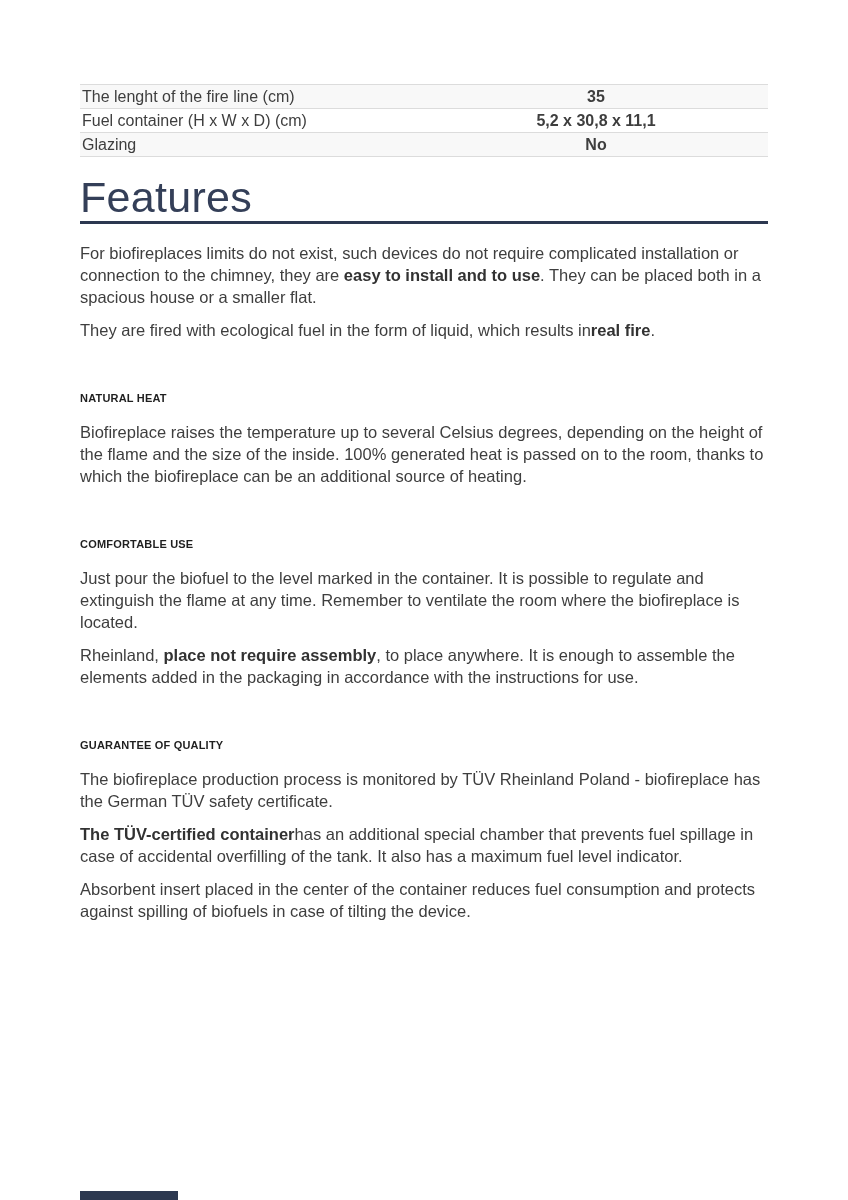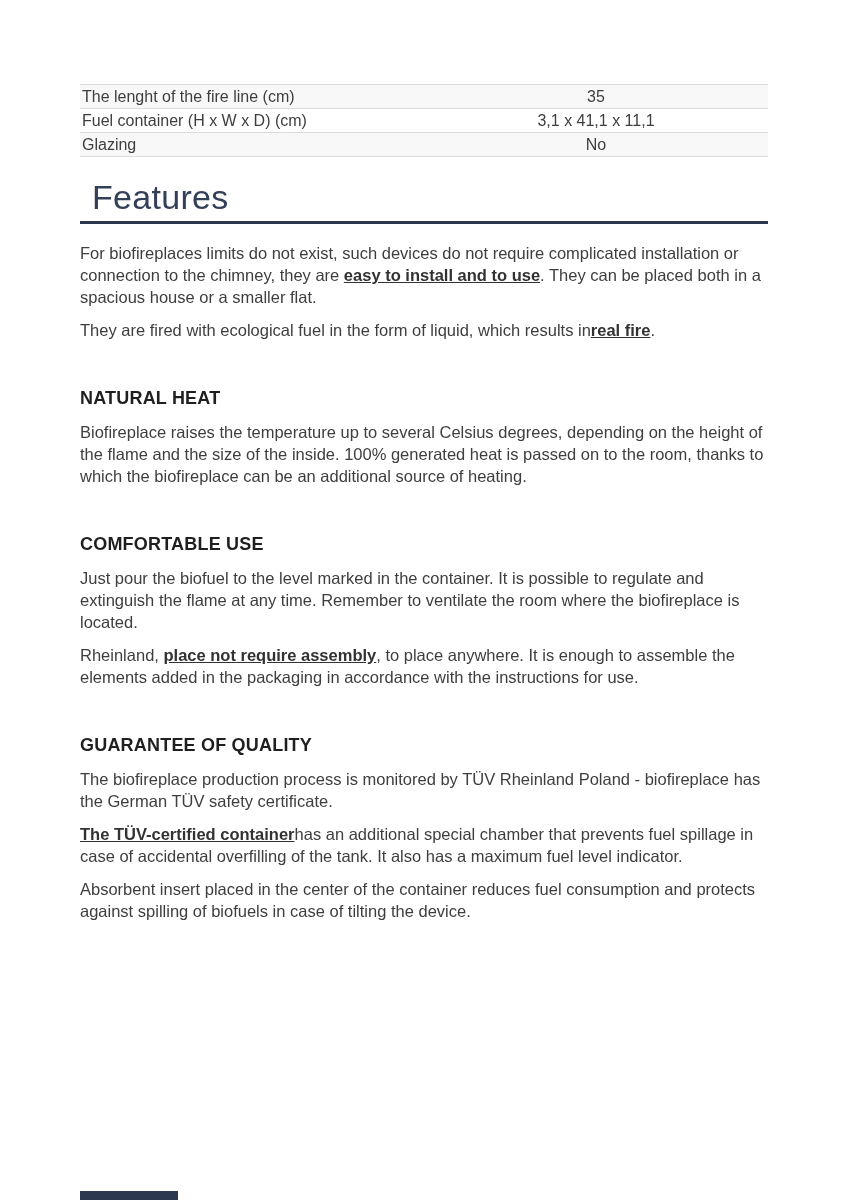--- a/index.html
+++ b/index.html
@@ -37,46 +37,46 @@
   }
   table.spec-table td {
     border-top: 1px solid var(--table-border);
     border-bottom: 1px solid var(--table-border);
     font-size: 16px;
     line-height: 19px;
     color: var(--body-text);
     padding: 2px 8px 2px 2px;
   }
   table.spec-table tr:nth-child(odd) { background: var(--table-stripe); }
-  table.spec-table td.value { text-align: center; padding: 2px; }
+  table.spec-table td.value { text-align: center; padding: 2px; font-weight: bold; }
   
   h1.features-title {
-    margin: 20px 0 0 12px;
-    font-size: 34px;
+    margin: 20px 0 0 0;
+    font-size: 43px;
     line-height: 41px;
     font-weight: 400;
     letter-spacing: 0.3px;
     color: var(--heading-text);
   }
   .heading-rule {
     margin-top: 3px;
     height: 3px;
     background: var(--accent);
   }
   .intro { margin-top: 18px; }
   p.para {
     margin: 0 0 11px 0;
     font-size: 16.5px;
     line-height: 22px;
     color: var(--body-text);
   }
-  p.para .b { font-weight: 700; color: #323232; text-decoration: underline; }
+  p.para .b { font-weight: 700; color: #323232; }
   h3.section-heading {
     margin: 46px 0 12px 0;
-    font-size: 18px;
+    font-size: 11px;
     line-height: 22px;
     font-weight: 700;
     letter-spacing: 0.2px;
     color: var(--subheading-text);
   }
   .bottom-bar {
     position: absolute;
     left: 80px;
     bottom: 0;
     width: 98px;
@@ -91,21 +91,21 @@
   <div class="content">
 
     <table class="spec-table">
       <tbody id="spec-rows">
           <tr>
             <td class="label">The lenght of the fire line (cm)</td>
             <td class="value">35</td>
           </tr>
           <tr>
             <td class="label">Fuel container (H x W x D) (cm)</td>
-            <td class="value">3,1 x 41,1 x 11,1</td>
+            <td class="value">5,2 x 30,8 x 11,1</td>
           </tr>
           <tr>
             <td class="label">Glazing</td>
             <td class="value">No</td>
           </tr>
         </tbody>
     </table>
 
     <h1 class="features-title">Features</h1>
     <div class="heading-rule"></div>

